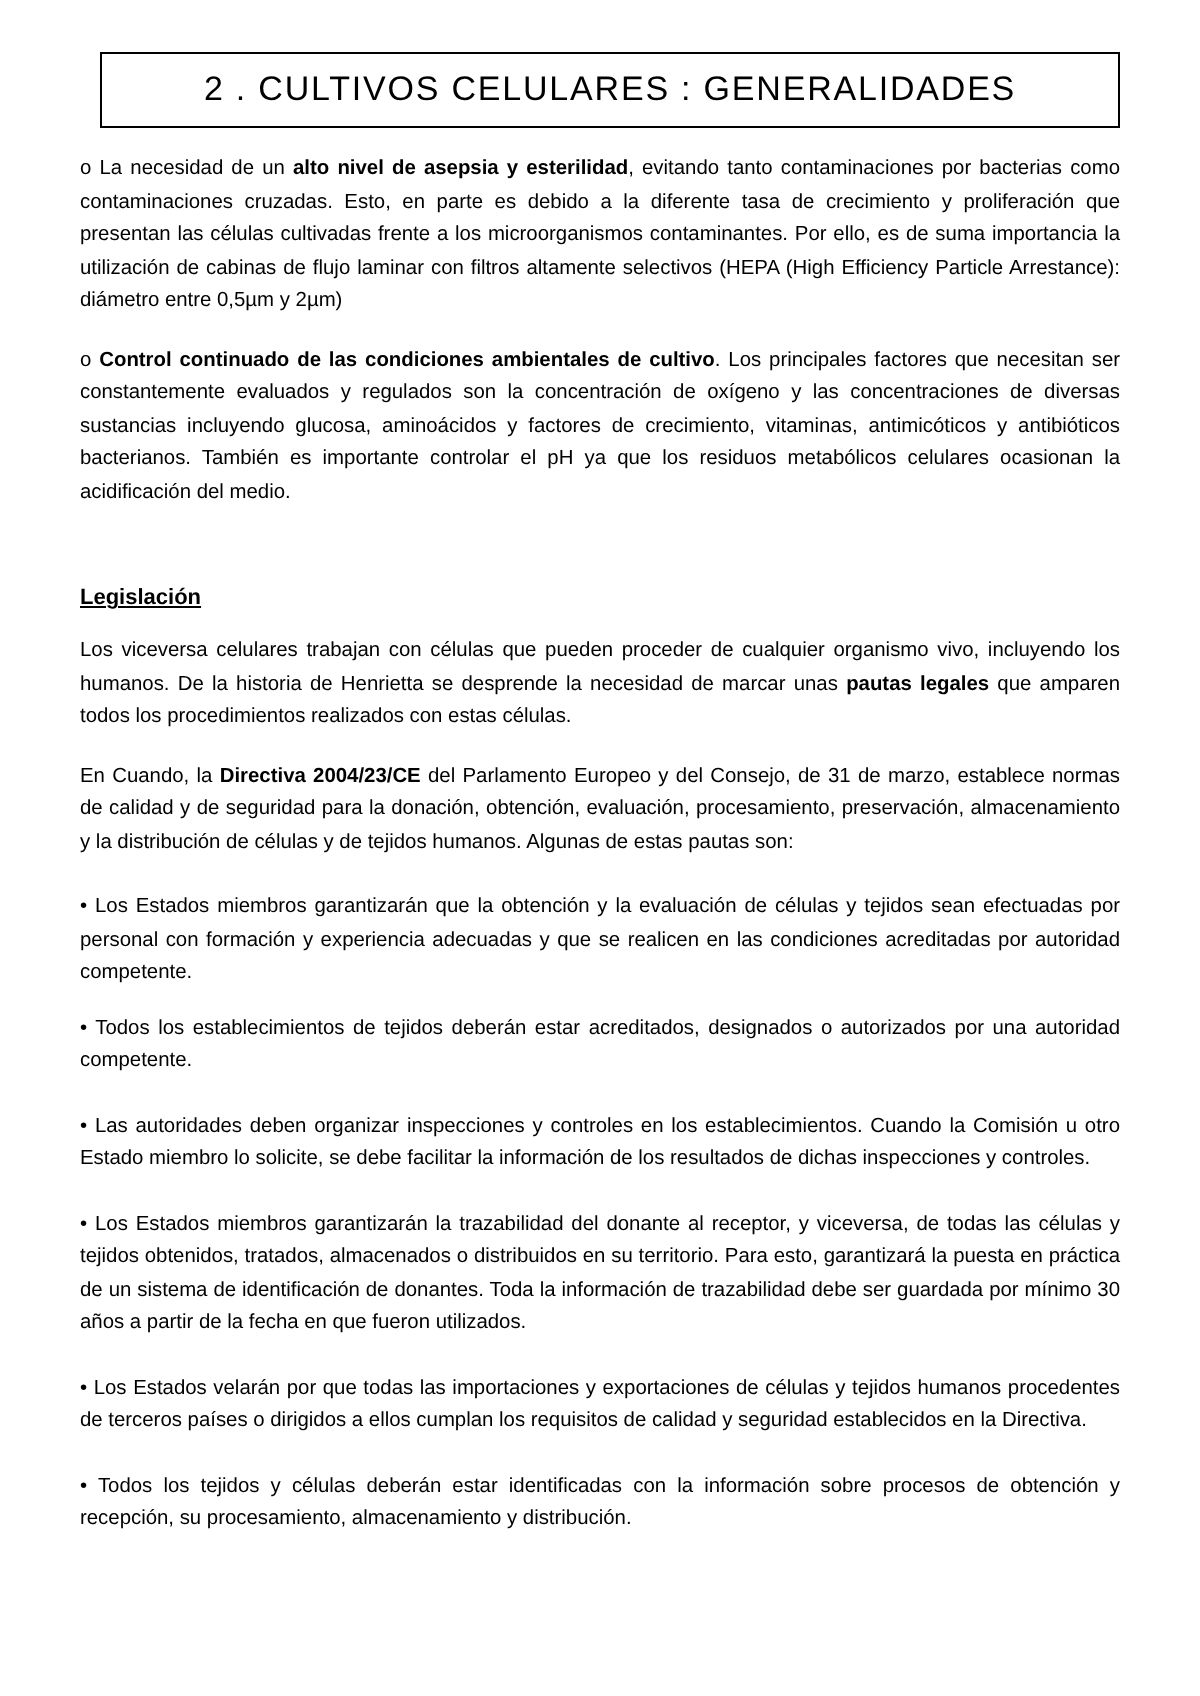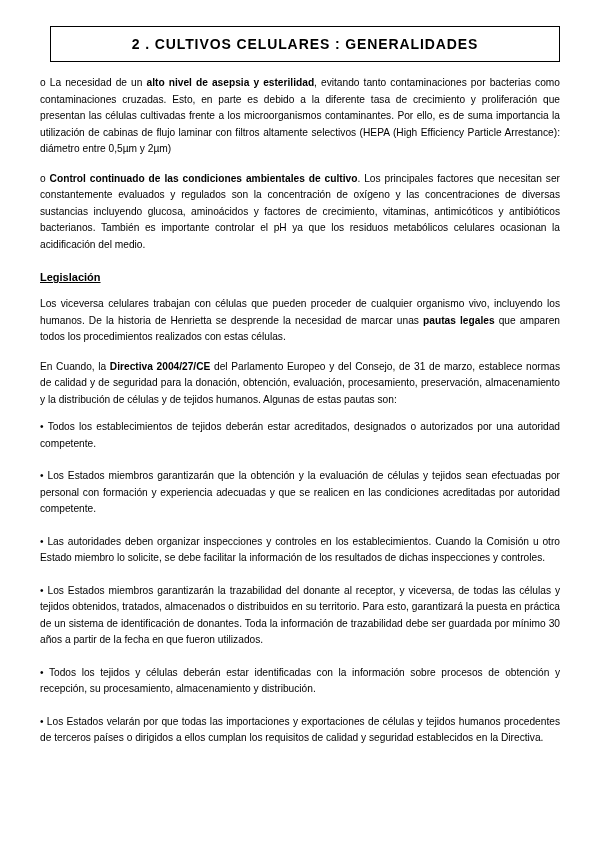--- a/index.html
+++ b/index.html
@@ -22,42 +22,42 @@
     padding: 26px 40px 10px 40px;
     position: relative;
   }
   .title-box {
     margin: 0 0 0 10px;
     border: 1px solid #000;
     padding: 8px 6px 8px 6px;
     text-align: center;
   }
   .title-box .title-text {
-    font-size: 14px;
-    font-weight: bold;
+    font-size: 17px;
+    font-weight: normal;
     letter-spacing: 0.9px;
     font-family: "Liberation Sans", sans-serif;
   }
   p {
     margin: 0;
     font-size: 10.2px;
     line-height: 1.62;
     text-align: justify;
   }
   .para {
     margin-top: 13px;
   }
   .bullet-dot {
     font-weight: normal;
   }
   b, .b {
     font-weight: bold;
   }
   .section-heading {
-    margin-top: 18px;
+    margin-top: 38px;
     font-size: 11px;
     font-weight: bold;
     text-decoration: underline;
   }
   .list-item {
     margin-top: 11px;
     font-size: 10.2px;
     line-height: 1.62;
     text-align: justify;
   }
@@ -83,23 +83,23 @@
     <span class="bullet-dot">o </span><span></span><b>Control continuado de las condiciones ambientales de cultivo</b><span>. Los principales factores que necesitan ser constantemente evaluados y regulados son la concentración de oxígeno y las concentraciones de diversas sustancias incluyendo glucosa, aminoácidos y factores de crecimiento, vitaminas, antimicóticos y antibióticos bacterianos. También es importante controlar el pH ya que los residuos metabólicos celulares ocasionan la acidificación del medio.</span>
   </p>
 
   <div class="section-heading">Legislación</div>
 
   <p class="para">
     <span>Los viceversa celulares trabajan con células que pueden proceder de cualquier organismo vivo, incluyendo los humanos. De la historia de Henrietta se desprende la necesidad de marcar unas </span><b>pautas legales</b><span> que amparen todos los procedimientos realizados con estas células.</span>
   </p>
 
   <p class="para">
-    <span>En Cuando, la </span><b>Directiva 2004/27/CE</b><span> del Parlamento Europeo y del Consejo, de 31 de marzo, establece normas de calidad y de seguridad para la donación, obtención, evaluación, procesamiento, preservación, almacenamiento y la distribución de células y de tejidos humanos. Algunas de estas pautas son:</span>
+    <span>En Cuando, la </span><b>Directiva 2004/23/CE</b><span> del Parlamento Europeo y del Consejo, de 31 de marzo, establece normas de calidad y de seguridad para la donación, obtención, evaluación, procesamiento, preservación, almacenamiento y la distribución de células y de tejidos humanos. Algunas de estas pautas son:</span>
   </p>
 
+  <p class="list-item" style="margin-top:16px;">• Los Estados miembros garantizarán que la obtención y la evaluación de células y tejidos sean efectuadas por personal con formación y experiencia adecuadas y que se realicen en las condiciones acreditadas por autoridad competente.</p>
   <p class="list-item">• Todos los establecimientos de tejidos deberán estar acreditados, designados o autorizados por una autoridad competente.</p>
-  <p class="list-item" style="margin-top:16px;">• Los Estados miembros garantizarán que la obtención y la evaluación de células y tejidos sean efectuadas por personal con formación y experiencia adecuadas y que se realicen en las condiciones acreditadas por autoridad competente.</p>
   <p class="list-item compact">• Las autoridades deben organizar inspecciones y controles en los establecimientos. Cuando la Comisión u otro Estado miembro lo solicite, se debe facilitar la información de los resultados de dichas inspecciones y controles.</p>
   <p class="list-item compact">• Los Estados miembros garantizarán la trazabilidad del donante al receptor, y viceversa, de todas las células y tejidos obtenidos, tratados, almacenados o distribuidos en su territorio. Para esto, garantizará la puesta en práctica de un sistema de identificación de donantes. Toda la información de trazabilidad debe ser guardada por mínimo 30 años a partir de la fecha en que fueron utilizados.</p>
+  <p class="list-item compact">• Los Estados velarán por que todas las importaciones y exportaciones de células y tejidos humanos procedentes de terceros países o dirigidos a ellos cumplan los requisitos de calidad y seguridad establecidos en la Directiva.</p>
   <p class="list-item compact">• Todos los tejidos y células deberán estar identificadas con la información sobre procesos de obtención y recepción, su procesamiento, almacenamiento y distribución.</p>
-  <p class="list-item compact">• Los Estados velarán por que todas las importaciones y exportaciones de células y tejidos humanos procedentes de terceros países o dirigidos a ellos cumplan los requisitos de calidad y seguridad establecidos en la Directiva.</p>
 
 </div>
 
 </body></html>

